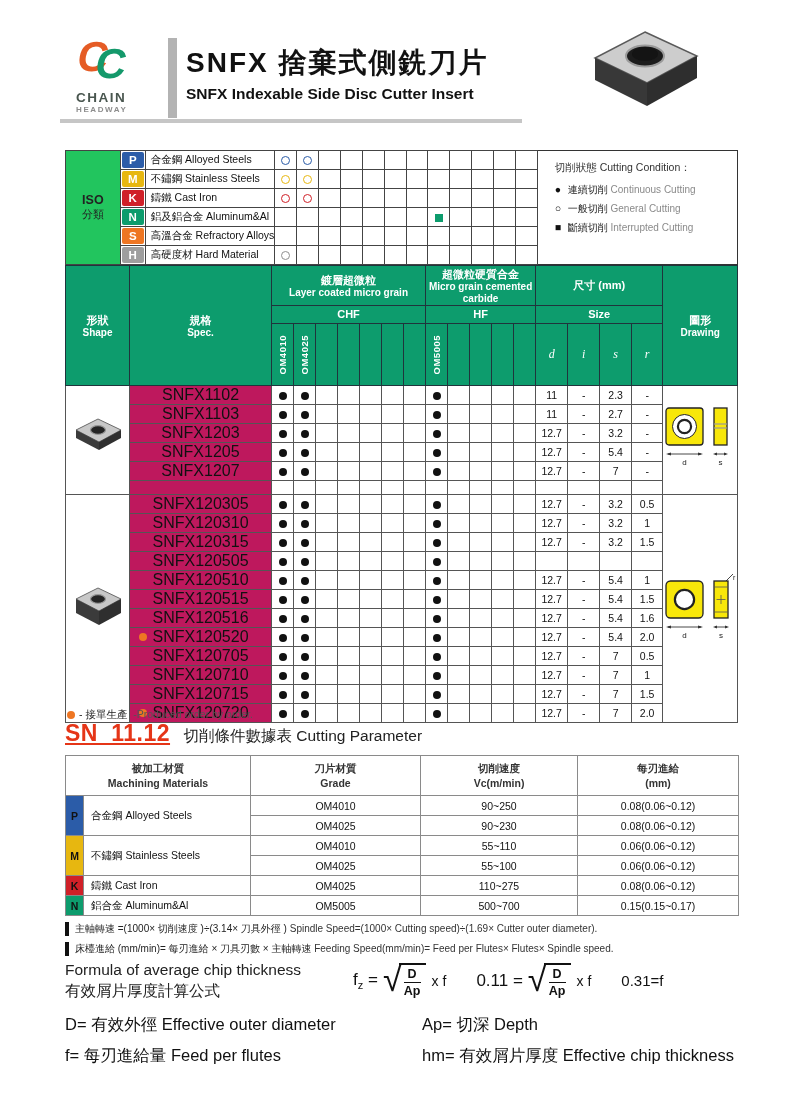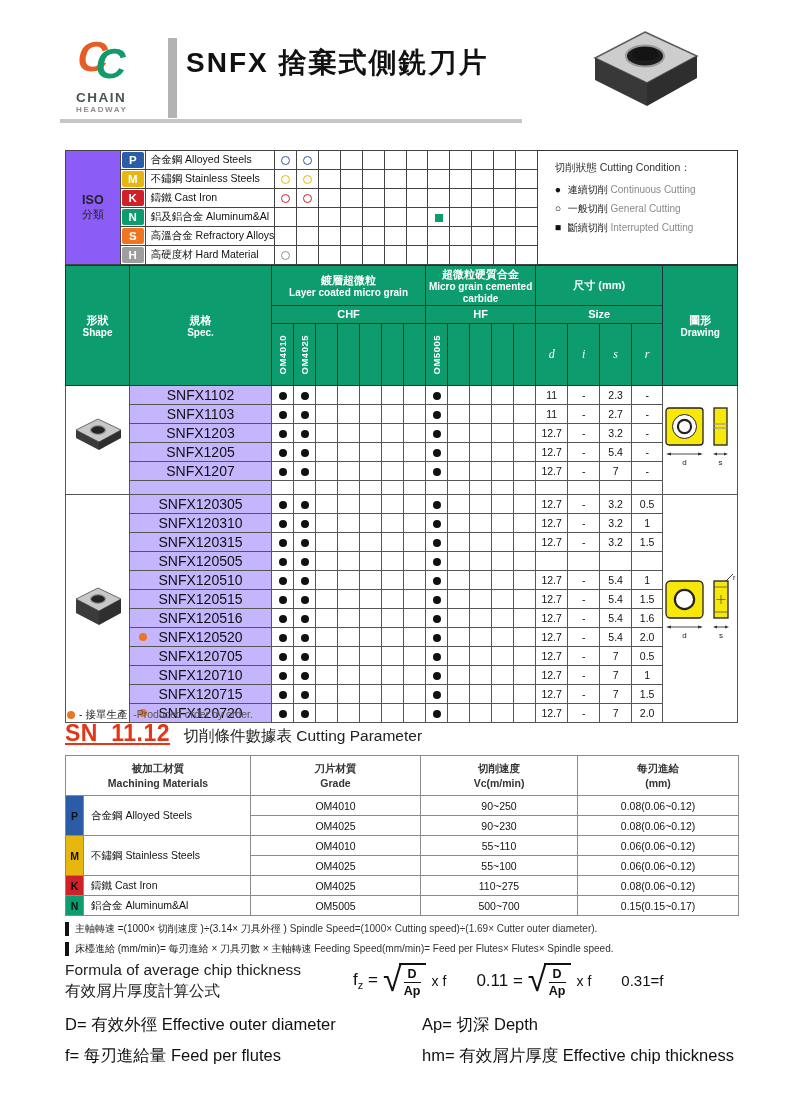--- a/index.html
+++ b/index.html
@@ -20,21 +20,21 @@
   #title-zh { font-size:28px; font-weight:bold; letter-spacing:2px; color:#111; }
   #title-en { font-size:15.5px; font-weight:bold; color:#111; margin-top:3px; }
   #hdr-rule { position:absolute; left:60px; top:119px; width:462px; height:4px; background:#c6c6c6; }
   #product-photo { position:absolute; left:583px; top:26px; width:124px; height:94px; }
 
   
   #iso-wrap { position:absolute; left:65px; top:150px; width:673px; display:flex; }
   table { border-collapse:collapse; table-layout:fixed; }
   #iso-grid { border:1.5px solid #333; }
   #iso-grid td { border:1px solid #444; height:19px; padding:0; overflow:hidden; }
-  .iso-label-cell { text-align:center; vertical-align:middle; background:#8b5cf6; }
+  .iso-label-cell { text-align:center; vertical-align:middle; background:#22c55e; }
   .iso-l1 { font-size:12.5px; font-weight:bold; color:#222; }
   .iso-l2 { font-size:11px; color:#222; }
   .badge-cell { padding:1px !important; }
   .badge { width:100%; height:100%; border-radius:2px; color:#fff; font-weight:bold;
            font-size:11.5px; display:flex; align-items:center; justify-content:center; }
   .iso-mat { font-size:10.5px; color:#111; padding-left:5px !important; white-space:nowrap; }
   .mark-cell { text-align:center; vertical-align:middle; }
   .mk-circle { display:inline-block; width:9px; height:9px; border:1.6px solid #333; border-radius:50%; background:#fff; vertical-align:middle; }
   .mk-square { display:inline-block; width:8px; height:8px; vertical-align:middle; }
 
@@ -46,21 +46,21 @@
   .lg-en { color:#8a8a8a; }
 
   
   #main-grid { position:absolute; left:65px; top:265px; border:1.5px solid #222; width:673px; }
   #main-grid th { background:#0d9c6d; color:#fff; border:1px solid #20343c; font-weight:bold; vertical-align:middle; padding:0; overflow:hidden; }
   .gh-zh { font-size:11px; line-height:1.3; }
   .gh-en { font-size:10px; line-height:1.15; }
   .v-label { writing-mode:vertical-rl; transform:rotate(180deg); font-size:9.5px; letter-spacing:.5px; margin:0 auto; }
   .size-col-h { font-family:"Liberation Serif",serif; font-style:italic; font-size:12px; font-weight:normal !important; }
   #main-grid td { border:1px solid #555; padding:0; text-align:center; vertical-align:middle; overflow:hidden; }
-  .spec-cell { background:#c4b5fd; font-size:14px; color:#111; position:relative; }
+  .spec-cell { background:#be185d; font-size:16px; color:#111; position:relative; }
   .order-dot { position:absolute; left:9px; top:50%; transform:translateY(-50%); width:8px; height:8px; border-radius:50%; background:#ee7623; }
   .dot { display:inline-block; width:8px; height:8px; border-radius:50%; background:#111; vertical-align:middle; }
   .size-cell { font-size:10.5px; color:#111; background:#fff; }
   .shape-cell, .drawing-cell { background:#fff; }
   tbody.blk1 tr:first-child td { border-top:2px solid #222; }
   .drawing-cell { vertical-align:middle; }
 
   
   #order-note { position:absolute; left:67px; top:708px; font-size:10.5px; color:#222; }
   .on-dot { display:inline-block; width:8px; height:8px; border-radius:50%; background:#ee7623; margin-right:4px; vertical-align:-1px; }
@@ -108,20 +108,21 @@
     <div class="logo-cs">
       <span class="logo-c c-orange">C</span>
       <span class="logo-c c-green">C</span>
     </div>
     <div class="logo-chain">CHAIN</div>
     <div class="logo-headway">HEADWAY</div>
   </div>
   <div id="hdr-vbar"></div>
   <div id="hdr-titles">
     <div id="title-zh">SNFX 捨棄式側銑刀片</div>
+    <div id="title-en">SNFX Indexable Side Disc Cutter Insert</div>
   </div>
   <div id="hdr-rule"></div>
   <div id="product-photo">
     <svg width="124" height="94" viewBox="0 0 124 94">
       <polygon points="62,6 114,30 64,57 12,32" fill="#cdcdcd" stroke="#5a5a5a" stroke-width="1.5"></polygon>
       <polygon points="12,32 64,57 64,80 12,54" fill="#383838"></polygon>
       <polygon points="64,57 114,30 114,52 64,80" fill="#2e2e2e"></polygon>
       <ellipse cx="62" cy="30" rx="19" ry="10.5" fill="#1c1c1c" stroke="#9a9a9a" stroke-width="2"></ellipse>
       <ellipse cx="62" cy="28" rx="13" ry="7" fill="#141414"></ellipse>
     </svg>

